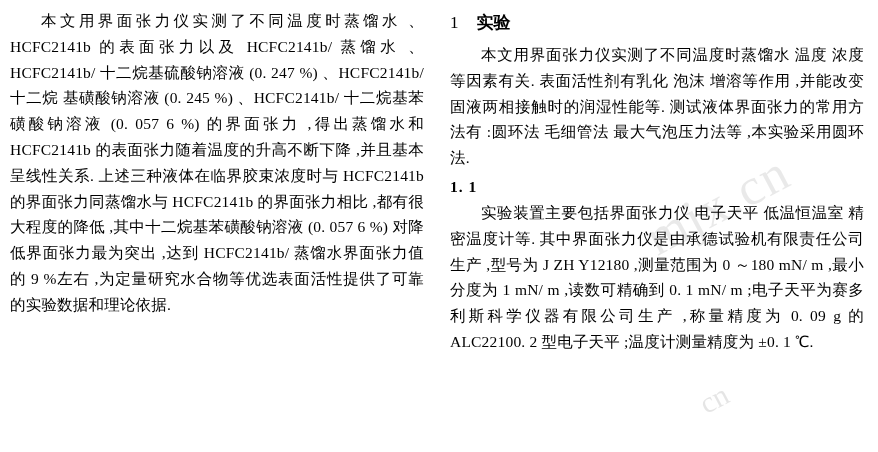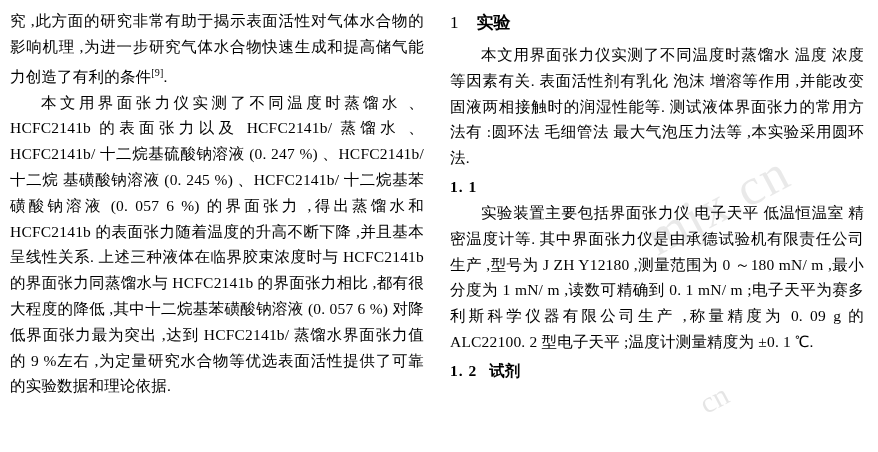--- a/index.html
+++ b/index.html
@@ -104,35 +104,30 @@
 </style>
 </head>
 <body>
 
 <div class="page">
 
   <div class="watermark">mjx.cn</div>
   <div class="watermark2">cn</div>
 
   <div class="col">
-    <p><span>究 ,此方面的研究非常有助于揭示表面活性对气体水合物的影响机理 ,为进一步研究气体水合物快速生成和提高储气能力创造了有利的条件</span><span class="sup">[9]</span><span>.</span></p>
     <p class="indent">本文用界面张力仪实测了不同温度时蒸馏水 、HCFC2141b 的表面张力以及 HCFC2141b/ 蒸馏水 、HCFC2141b/ 十二烷基硫酸钠溶液 (0. 247 %) 、HCFC2141b/ 十二烷 基磺酸钠溶液 (0. 245 %) 、HCFC2141b/ 十二烷基苯磺酸钠溶液 (0. 057 6 %) 的界面张力 ,得出蒸馏水和 HCFC2141b 的表面张力随着温度的升高不断下降 ,并且基本呈线性关系. 上述三种液体在临界胶束浓度时与 HCFC2141b 的界面张力同蒸馏水与 HCFC2141b 的界面张力相比 ,都有很大程度的降低 ,其中十二烷基苯磺酸钠溶液 (0. 057 6 %) 对降低界面张力最为突出 ,达到 HCFC2141b/ 蒸馏水界面张力值的 9 %左右 ,为定量研究水合物等优选表面活性提供了可靠的实验数据和理论依据.</p>
   </div>
 
   <div class="col">
     <div class="sec-num-heading">
       <span class="num">1</span>
       <span>实验</span>
     </div>
     <p class="indent">本文用界面张力仪实测了不同温度时蒸馏水 温度 浓度等因素有关. 表面活性剂有乳化 泡沫 增溶等作用 ,并能改变固液两相接触时的润湿性能等. 测试液体界面张力的常用方法有 :圆环法 毛细管法 最大气泡压力法等 ,本实验采用圆环法.</p>
 
     <div class="sub-heading">
       <span class="num">1. 1</span>
     </div>
     <p class="indent">实验装置主要包括界面张力仪 电子天平 低温恒温室 精密温度计等. 其中界面张力仪是由承德试验机有限责任公司生产 ,型号为 J ZH Y12180 ,测量范围为 0 ～180 mN/ m ,最小分度为 1 mN/ m ,读数可精确到 0. 1 mN/ m ;电子天平为赛多利斯科学仪器有限公司生产 ,称量精度为 0. 09 g 的 ALC22100. 2 型电子天平 ;温度计测量精度为 ±0. 1 ℃.</p>
 
-    <div class="sub-heading">
-      <span class="num">1. 2</span>
-      <span>试剂</span>
-    </div>
   </div>
 
 </div>
 
 </body></html>

